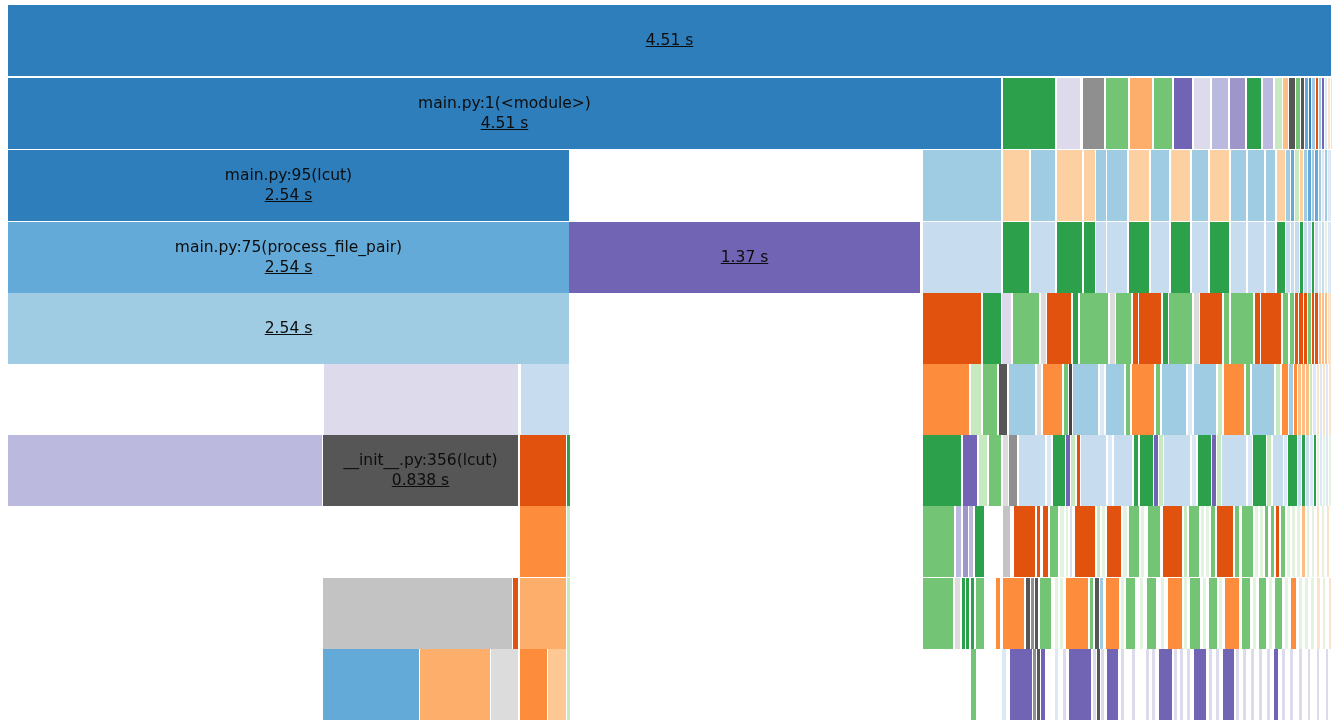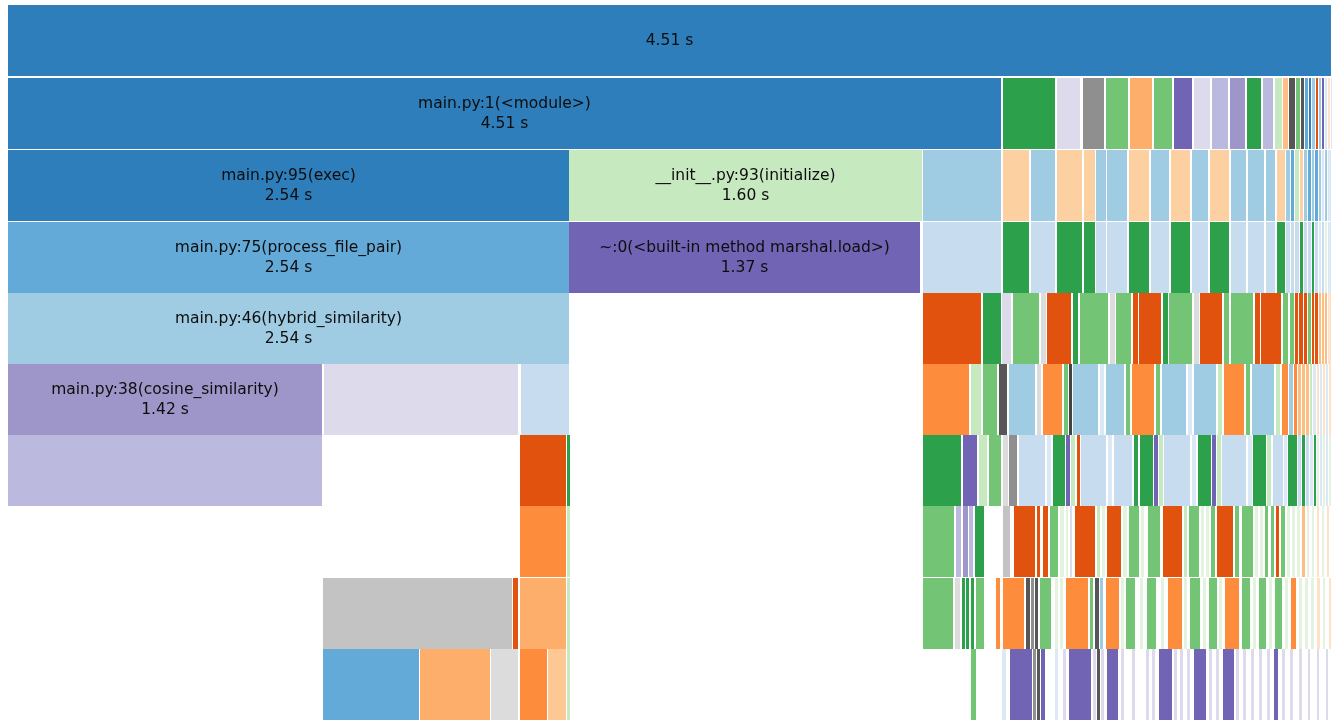--- a/index.html
+++ b/index.html
@@ -29,21 +29,21 @@
     flex-direction:column;
     align-items:center;
     justify-content:center;
     text-align:center;
     line-height:1.28;
     color:#0d0d0d;
     font-size:15.5px;
     white-space:nowrap;
   }
   .frame .lbl{display:block;}
-  .frame .val{display:block;}
+  .frame .val{display:block;text-decoration:underline;}
 </style>
 </head>
 <body>
 
 <div id="flame">
     <div class="row" style="top: 5px; height: 71px;">
       <div class="frame" title="~:0(&lt;built-in method builtins.exec&gt;) 4.51 s" style="left: 8px; width: 1323px; background: rgb(46, 126, 187);">
         <span class="val">4.51 s</span>
       </div>
     </div>
@@ -74,26 +74,22 @@
       <div class="frame noLabel" style="left: 1312px; width: 3px; background: rgb(159, 203, 227);"></div>
       <div class="frame noLabel" style="left: 1316px; width: 2px; background: rgb(224, 82, 14);"></div>
       <div class="frame noLabel" style="left: 1319px; width: 2px; background: rgb(159, 203, 227);"></div>
       <div class="frame noLabel" style="left: 1322px; width: 2px; background: rgb(114, 100, 181);"></div>
       <div class="frame noLabel" style="left: 1325px; width: 2px; background: rgb(219, 233, 247);"></div>
       <div class="frame noLabel" style="left: 1328px; width: 2px; background: rgb(253, 226, 200);"></div>
       <div class="frame noLabel" style="left: 1331px; width: 1px; background: rgb(219, 233, 247);"></div>
     </div>
     <div class="row" style="top: 150px; height: 71px;">
       <div class="frame" title="main.py:95(main) 2.54 s" style="left: 8px; width: 561px; background: rgb(46, 126, 187);">
-        <span class="lbl">main.py:95(exec)</span>
+        <span class="lbl">main.py:95(lcut)</span>
         <span class="val">2.54 s</span>
-      </div>
-      <div class="frame" title="__init__.py:93(initialize) 1.60 s" style="left: 569px; width: 353px; background: rgb(199, 233, 192);">
-        <span class="lbl">__init__.py:93(initialize)</span>
-        <span class="val">1.60 s</span>
       </div>
       <div class="frame noLabel" style="left: 923px; width: 78px; background: rgb(159, 203, 227);"></div>
       <div class="frame noLabel" style="left: 1003px; width: 26px; background: rgb(253, 208, 162);"></div>
       <div class="frame noLabel" style="left: 1031px; width: 24px; background: rgb(159, 203, 227);"></div>
       <div class="frame noLabel" style="left: 1057px; width: 25px; background: rgb(253, 208, 162);"></div>
       <div class="frame noLabel" style="left: 1084px; width: 11px; background: rgb(253, 208, 162);"></div>
       <div class="frame noLabel" style="left: 1096px; width: 10px; background: rgb(159, 203, 227);"></div>
       <div class="frame noLabel" style="left: 1107px; width: 20px; background: rgb(159, 203, 227);"></div>
       <div class="frame noLabel" style="left: 1129px; width: 20px; background: rgb(253, 208, 162);"></div>
       <div class="frame noLabel" style="left: 1151px; width: 18px; background: rgb(159, 203, 227);"></div>
@@ -116,21 +112,20 @@
       <div class="frame noLabel" style="left: 1322px; width: 2px; background: rgb(219, 233, 247);"></div>
       <div class="frame noLabel" style="left: 1325px; width: 2px; background: rgb(159, 203, 227);"></div>
       <div class="frame noLabel" style="left: 1328px; width: 3px; background: rgb(219, 233, 247);"></div>
     </div>
     <div class="row" style="top: 222px; height: 71px;">
       <div class="frame" title="main.py:75(process_file_pair) 2.54 s" style="left: 8px; width: 561px; background: rgb(100, 170, 216);">
         <span class="lbl">main.py:75(process_file_pair)</span>
         <span class="val">2.54 s</span>
       </div>
       <div class="frame" title="~:0(&lt;built-in method marshal.load&gt;) 1.59 s" style="left: 569px; width: 351px; background: rgb(114, 100, 181);">
-        <span class="lbl">~:0(&lt;built-in method marshal.load&gt;)</span>
         <span class="val">1.37 s</span>
       </div>
       <div class="frame noLabel" style="left: 923px; width: 78px; background: rgb(200, 220, 240);"></div>
       <div class="frame noLabel" style="left: 1003px; width: 26px; background: rgb(44, 160, 74);"></div>
       <div class="frame noLabel" style="left: 1031px; width: 24px; background: rgb(200, 220, 240);"></div>
       <div class="frame noLabel" style="left: 1057px; width: 25px; background: rgb(44, 160, 74);"></div>
       <div class="frame noLabel" style="left: 1084px; width: 11px; background: rgb(44, 160, 74);"></div>
       <div class="frame noLabel" style="left: 1096px; width: 10px; background: rgb(200, 220, 240);"></div>
       <div class="frame noLabel" style="left: 1107px; width: 20px; background: rgb(200, 220, 240);"></div>
       <div class="frame noLabel" style="left: 1129px; width: 20px; background: rgb(44, 160, 74);"></div>
@@ -150,21 +145,20 @@
       <div class="frame noLabel" style="left: 1308px; width: 3px; background: rgb(200, 220, 240);"></div>
       <div class="frame noLabel" style="left: 1312px; width: 2px; background: rgb(44, 160, 74);"></div>
       <div class="frame noLabel" style="left: 1315px; width: 3px; background: rgb(200, 220, 240);"></div>
       <div class="frame noLabel" style="left: 1319px; width: 2px; background: rgb(219, 233, 247);"></div>
       <div class="frame noLabel" style="left: 1322px; width: 2px; background: rgb(200, 220, 240);"></div>
       <div class="frame noLabel" style="left: 1325px; width: 2px; background: rgb(228, 243, 224);"></div>
       <div class="frame noLabel" style="left: 1328px; width: 3px; background: rgb(219, 233, 247);"></div>
     </div>
     <div class="row" style="top: 293px; height: 71px;">
       <div class="frame" title="main.py:46(hybrid_similarity) 2.54 s" style="left: 8px; width: 561px; background: rgb(159, 203, 227);">
-        <span class="lbl">main.py:46(hybrid_similarity)</span>
         <span class="val">2.54 s</span>
       </div>
       <div class="frame noLabel" style="left: 923px; width: 58px; background: rgb(224, 82, 14);"></div>
       <div class="frame noLabel" style="left: 983px; width: 18px; background: rgb(44, 160, 74);"></div>
       <div class="frame noLabel" style="left: 1002px; width: 9px; background: rgb(220, 218, 235);"></div>
       <div class="frame noLabel" style="left: 1013px; width: 26px; background: rgb(116, 196, 118);"></div>
       <div class="frame noLabel" style="left: 1041px; width: 5px; background: rgb(220, 220, 220);"></div>
       <div class="frame noLabel" style="left: 1047px; width: 24px; background: rgb(224, 82, 14);"></div>
       <div class="frame noLabel" style="left: 1073px; width: 5px; background: rgb(44, 160, 74);"></div>
       <div class="frame noLabel" style="left: 1080px; width: 28px; background: rgb(116, 196, 118);"></div>
@@ -187,24 +181,20 @@
       <div class="frame noLabel" style="left: 1304px; width: 3px; background: rgb(224, 82, 14);"></div>
       <div class="frame noLabel" style="left: 1308px; width: 3px; background: rgb(116, 196, 118);"></div>
       <div class="frame noLabel" style="left: 1312px; width: 2px; background: rgb(224, 82, 14);"></div>
       <div class="frame noLabel" style="left: 1315px; width: 3px; background: rgb(224, 82, 14);"></div>
       <div class="frame noLabel" style="left: 1319px; width: 2px; background: rgb(253, 190, 133);"></div>
       <div class="frame noLabel" style="left: 1322px; width: 2px; background: rgb(253, 190, 133);"></div>
       <div class="frame noLabel" style="left: 1325px; width: 2px; background: rgb(253, 190, 133);"></div>
       <div class="frame noLabel" style="left: 1328px; width: 3px; background: rgb(253, 226, 200);"></div>
     </div>
     <div class="row" style="top: 364px; height: 71px;">
-      <div class="frame" title="main.py:38(cosine_similarity) 1.42 s" style="left: 8px; width: 314px; background: rgb(158, 150, 200);">
-        <span class="lbl">main.py:38(cosine_similarity)</span>
-        <span class="val">1.42 s</span>
-      </div>
       <div class="frame noLabel" style="left: 324px; width: 194px; background: rgb(220, 218, 235);"></div>
       <div class="frame noLabel" style="left: 521px; width: 48px; background: rgb(200, 220, 240);"></div>
       <div class="frame noLabel" style="left: 923px; width: 46px; background: rgb(253, 141, 60);"></div>
       <div class="frame noLabel" style="left: 971px; width: 10px; background: rgb(199, 233, 192);"></div>
       <div class="frame noLabel" style="left: 983px; width: 14px; background: rgb(116, 196, 118);"></div>
       <div class="frame noLabel" style="left: 999px; width: 8px; background: rgb(86, 86, 86);"></div>
       <div class="frame noLabel" style="left: 1009px; width: 26px; background: rgb(159, 203, 227);"></div>
       <div class="frame noLabel" style="left: 1037px; width: 4px; background: rgb(220, 220, 220);"></div>
       <div class="frame noLabel" style="left: 1043px; width: 19px; background: rgb(253, 141, 60);"></div>
       <div class="frame noLabel" style="left: 1064px; width: 4px; background: rgb(116, 196, 118);"></div>
@@ -232,20 +222,24 @@
       <div class="frame noLabel" style="left: 1310px; width: 2px; background: rgb(199, 233, 192);"></div>
       <div class="frame noLabel" style="left: 1313px; width: 3px; background: rgb(219, 233, 247);"></div>
       <div class="frame noLabel" style="left: 1317px; width: 2px; background: rgb(253, 226, 200);"></div>
       <div class="frame noLabel" style="left: 1320px; width: 2px; background: rgb(219, 233, 247);"></div>
       <div class="frame noLabel" style="left: 1323px; width: 2px; background: rgb(253, 226, 200);"></div>
       <div class="frame noLabel" style="left: 1326px; width: 2px; background: rgb(219, 233, 247);"></div>
       <div class="frame noLabel" style="left: 1329px; width: 2px; background: rgb(253, 226, 200);"></div>
     </div>
     <div class="row" style="top: 435px; height: 71px;">
       <div class="frame noLabel" style="left: 8px; width: 314px; background: rgb(188, 185, 222);"></div>
+      <div class="frame" title="__init__.py:356(lcut) 0.838 s" style="left: 323px; width: 195px; background: rgb(86, 86, 86);">
+        <span class="lbl">__init__.py:356(lcut)</span>
+        <span class="val">0.838 s</span>
+      </div>
       <div class="frame noLabel" style="left: 520px; width: 46px; background: rgb(224, 82, 14);"></div>
       <div class="frame noLabel" style="left: 567px; width: 3px; background: rgb(44, 160, 74);"></div>
       <div class="frame noLabel" style="left: 923px; width: 38px; background: rgb(44, 160, 74);"></div>
       <div class="frame noLabel" style="left: 963px; width: 14px; background: rgb(114, 100, 181);"></div>
       <div class="frame noLabel" style="left: 979px; width: 8px; background: rgb(199, 233, 192);"></div>
       <div class="frame noLabel" style="left: 989px; width: 12px; background: rgb(116, 196, 118);"></div>
       <div class="frame noLabel" style="left: 1003px; width: 5px; background: rgb(220, 220, 220);"></div>
       <div class="frame noLabel" style="left: 1009px; width: 8px; background: rgb(143, 143, 143);"></div>
       <div class="frame noLabel" style="left: 1019px; width: 26px; background: rgb(200, 220, 240);"></div>
       <div class="frame noLabel" style="left: 1047px; width: 4px; background: rgb(219, 233, 247);"></div>

